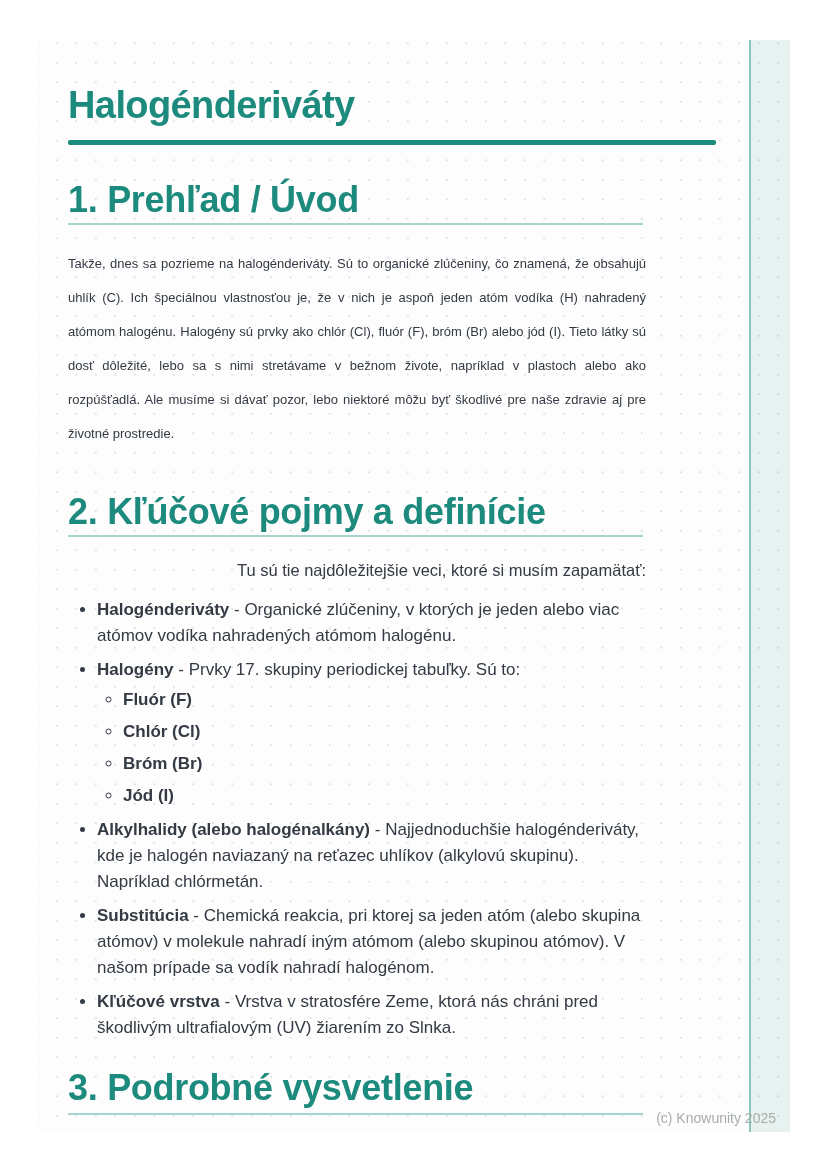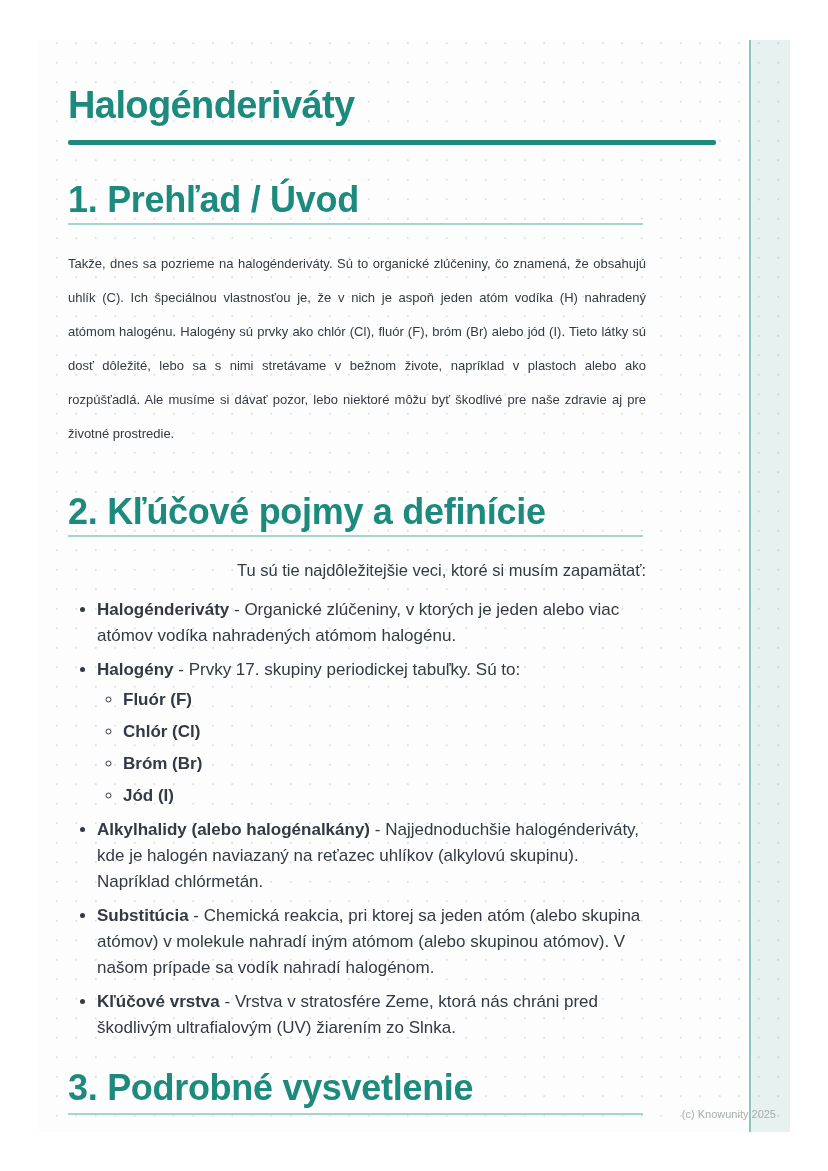--- a/index.html
+++ b/index.html
@@ -87,22 +87,22 @@
     margin-bottom: 6px;
     padding-left: 26px;
     list-style: circle;
   }
   ul.sub-list > li {
     margin-bottom: 6px;
     font-weight: 700;
   }
   .footer-credit {
     position: absolute;
-    right: 14px; bottom: 12px;
-    font-size: 11px;
+    right: 14px; bottom: 6px;
+    font-size: 14px;
     color: #a7aeac;
     z-index: 2;
   }
 </style>
 </head>
 <body>
 
 <div class="page">
   <div class="margin-stripe"></div>
 

